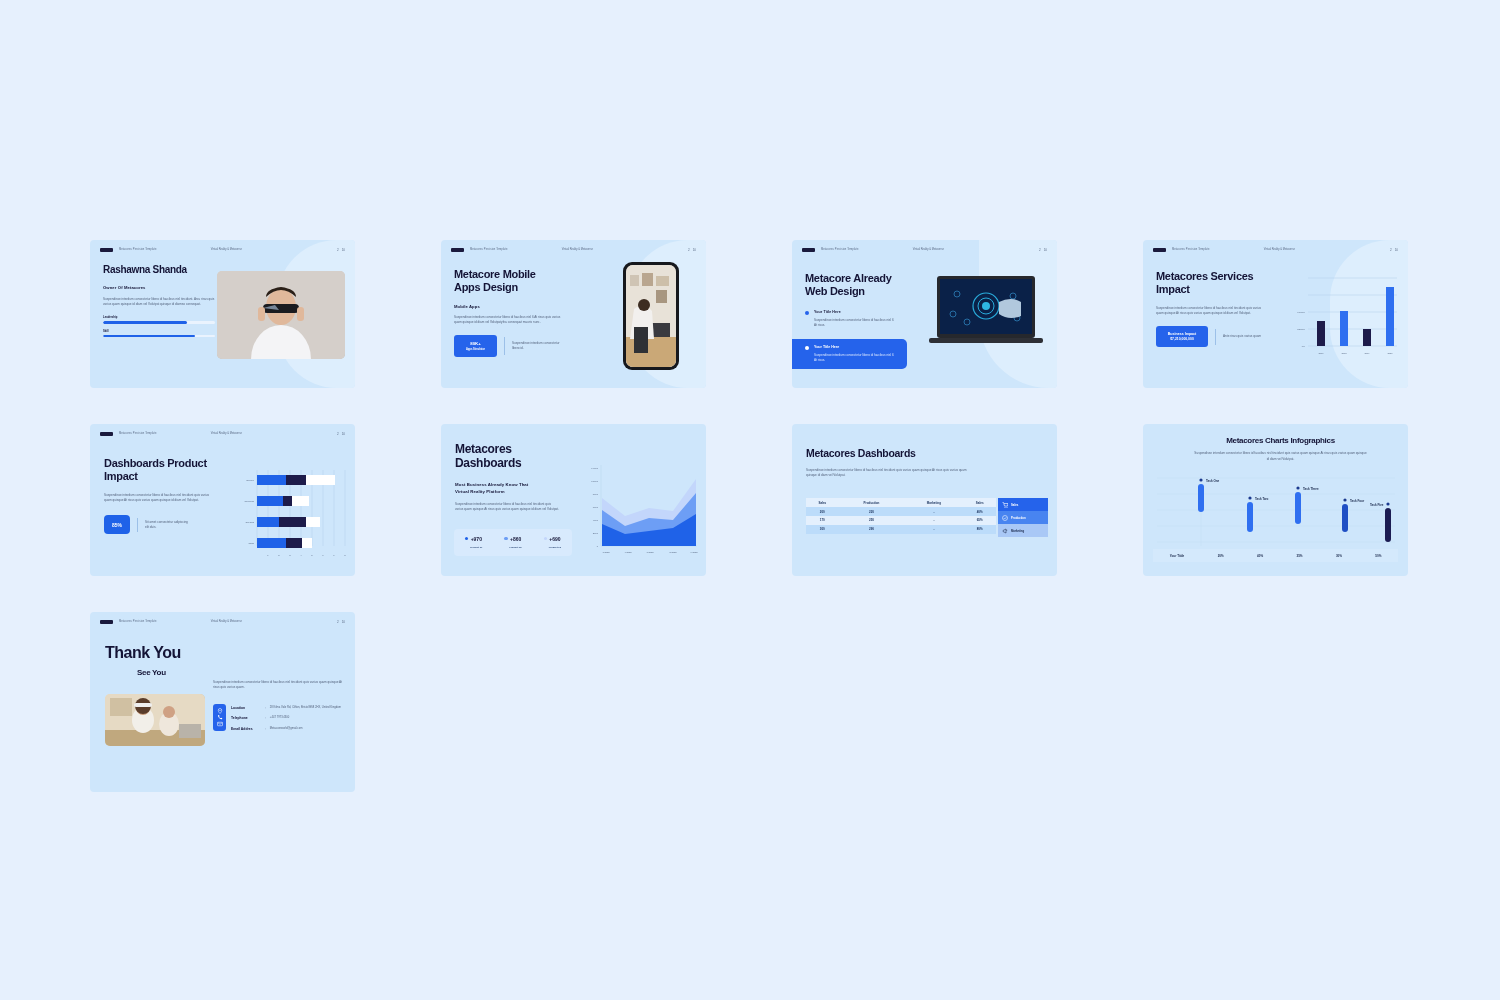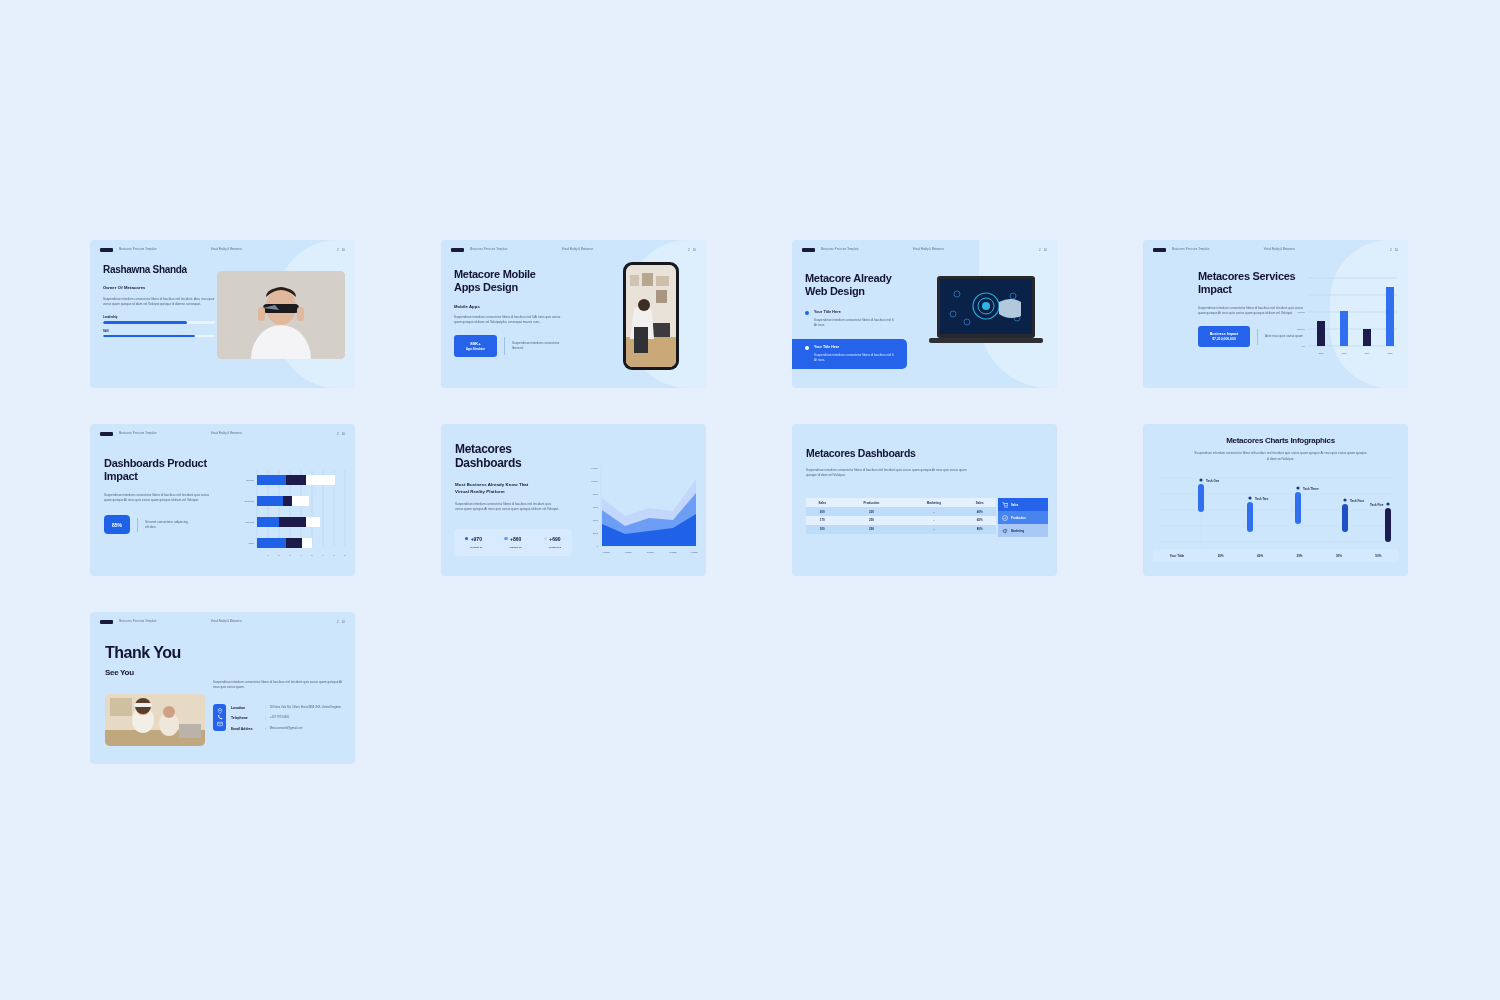--- a/index.html
+++ b/index.html
@@ -238,21 +238,21 @@
       <div class="blob"></div>
       <div class="topbar">
         <div class="logo-mark"></div>
         <div class="tb-txt">Metacores Precision Template</div>
         <div class="tb-mid">Virtual Reality &amp; Metaverse</div>
         <div class="tb-right">
           <span>2</span>
           <span>10</span>
         </div>
       </div>
-      <div style="position:absolute;left:13px;top:30px;width:112px;margin-left:42px;">
+      <div style="position:absolute;left:13px;top:30px;width:112px;">
         <div class="title" style="white-space:pre-line;">Metacores Services
 Impact</div>
         <div class="body-txt" style="margin-top:10px;">Suspendisse interdum consectetur libero id faucibus nisl tincidunt quis varius quam quisque At risus quis varius quam quisque id diam vel Volutpat.</div>
         <div style="display:flex;align-items:center;gap:7px;margin-top:10px;">
           <div class="btn" style="width:52px;height:21px;">
             <div class="b1" style="font-size:3.6px;">Business Impact</div>
             <div class="b2" style="font-size:3.4px;">$7,210,000,000</div>
           </div>
           <div style="width:1px;height:16px;background:#9cc0e8;"></div>
           <div class="body-txt" style="width:40px;">Ante risus quis varius quam</div>
@@ -508,33 +508,33 @@
         <div style="flex:1;text-align:center;font-size:3px;font-weight:700;color:#1b2a4d;">40%</div>
         <div style="flex:1;text-align:center;font-size:3px;font-weight:700;color:#1b2a4d;">35%</div>
         <div style="flex:1;text-align:center;font-size:3px;font-weight:700;color:#1b2a4d;">30%</div>
         <div style="flex:1;text-align:center;font-size:3px;font-weight:700;color:#1b2a4d;">50%</div>
       </div>
     </div>
   </div>
 
   <div class="row">
 
-    <div class="slide" style="height:152px;">
+    <div class="slide" style="height:180px;">
       <div class="topbar">
         <div class="logo-mark"></div>
         <div class="tb-txt">Metacores Precision Template</div>
         <div class="tb-mid">Virtual Reality &amp; Metaverse</div>
         <div class="tb-right">
           <span>2</span>
           <span>10</span>
         </div>
       </div>
       <div style="position:absolute;left:15px;top:32px;">
         <div class="title" style="font-size:16px;letter-spacing:-.5px;">Thank You</div>
-        <div class="title" style="font-size:8px;margin-top:5px;">See You</div>
+        <div class="title" style="font-size:8px;margin-top:5px;margin-left:32px;">See You</div>
       </div>
       <div class="ph-img grad-cafe" style="position:absolute;left:15px;top:82px;width:100px;height:52px;">
         <svg width="100" height="52" viewBox="0 0 100 52">
           <rect width="100" height="52" fill="#e6dac4"></rect>
           <rect x="5" y="4" width="22" height="18" fill="#d0c0a2"></rect>
           <rect x="0" y="36" width="100" height="16" fill="#c0a87e"></rect>
           <ellipse cx="38" cy="26" rx="11" ry="13" fill="#f2efe9"></ellipse>
           <circle cx="38" cy="14" r="7" fill="#c99a78"></circle>
           <path d="M30 12a8 8 0 0116 0 8 8 0 01-16 0z" fill="#5a3d2b"></path>
           <rect x="29" y="9" width="18" height="4" rx="2" fill="#efefef"></rect>

